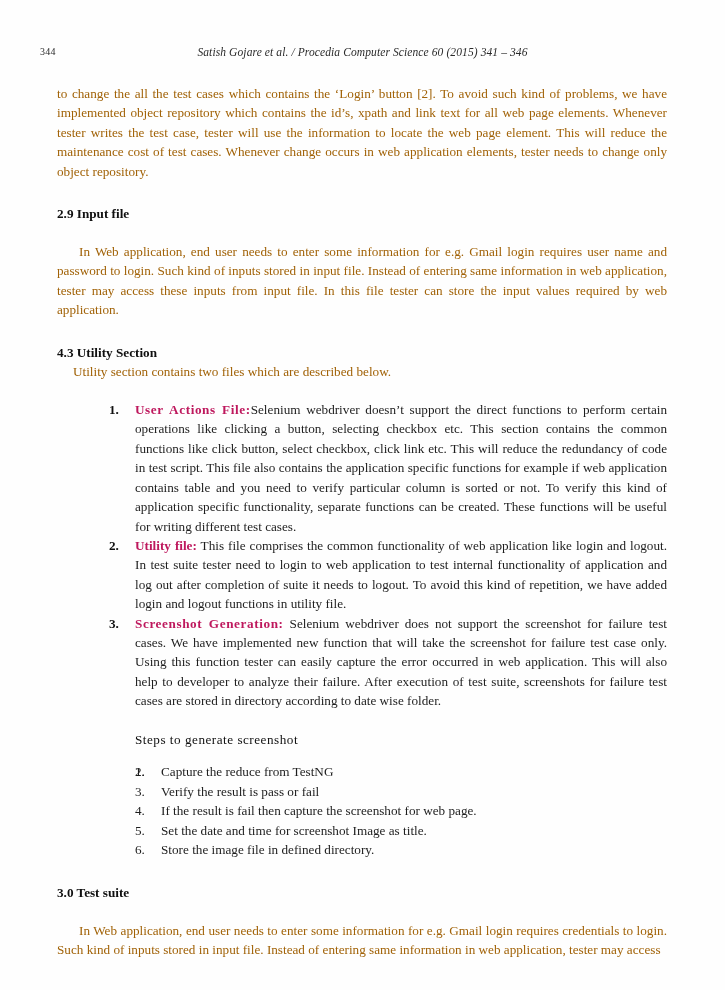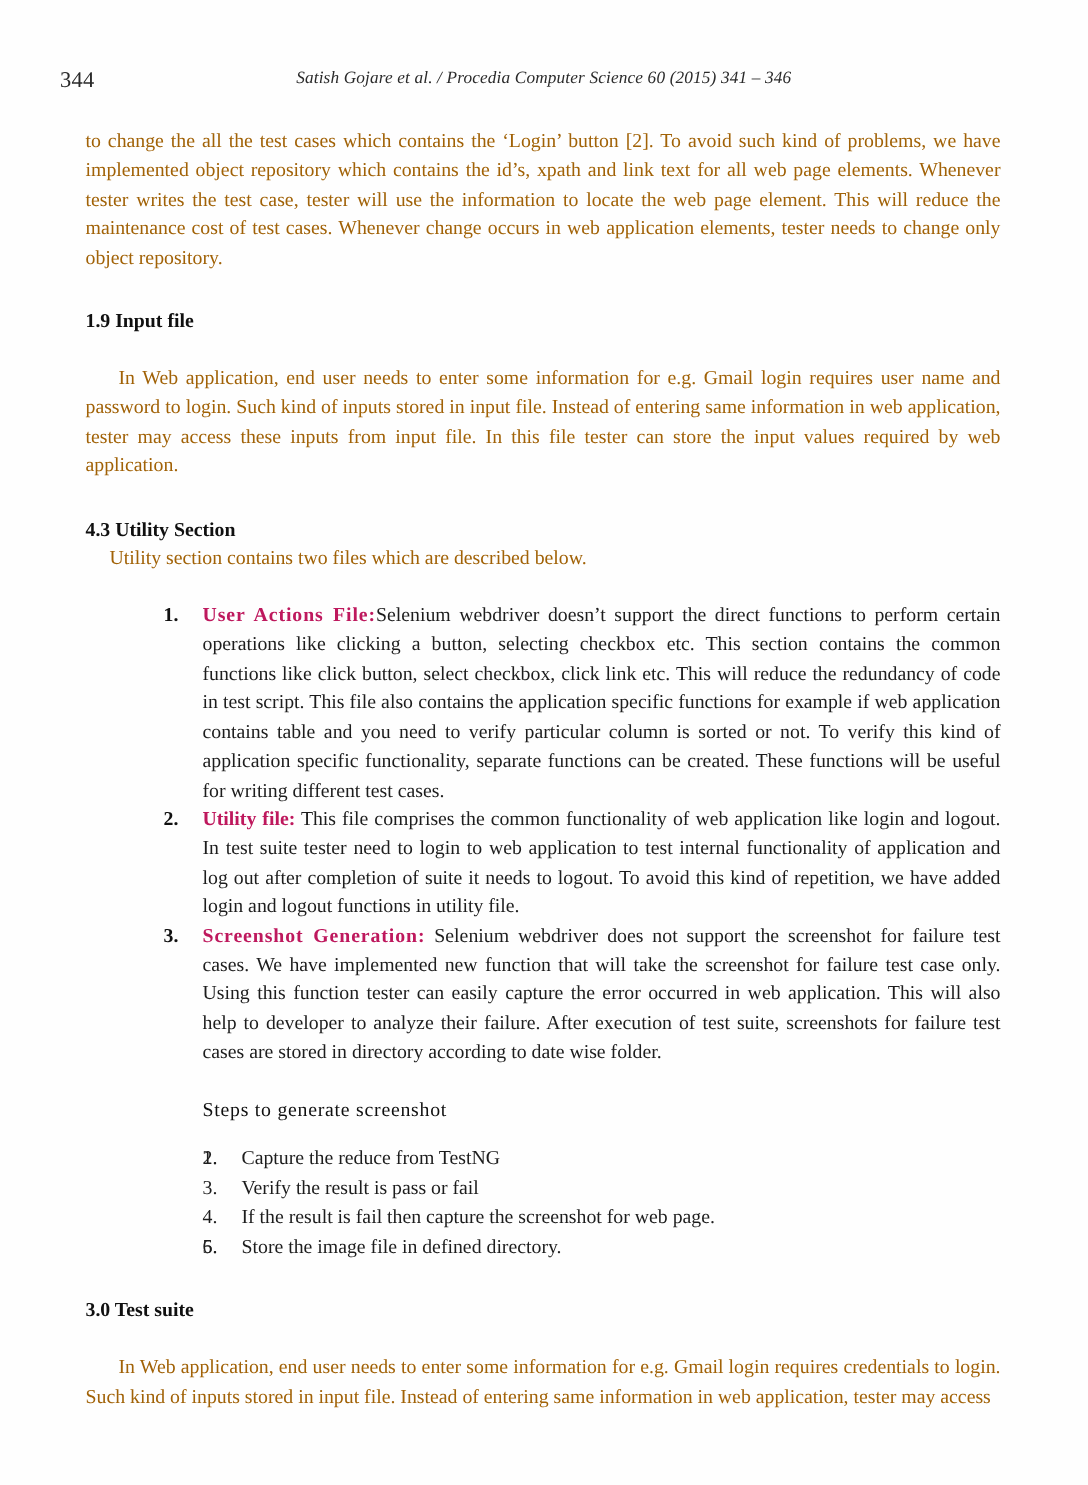--- a/index.html
+++ b/index.html
@@ -28,21 +28,21 @@
     top: 46px;
     left: 40px;
     right: 40px;
     height: 16px;
     font-size: 11.5px;
   }
   .folio {
     position: absolute;
     left: 0;
     top: 0;
-    font-size: 15px;
+    font-size: 10px;
     color: #2a2a2a;
     letter-spacing: 0.2px;
   }
   .head-citation {
     position: absolute;
     left: 0;
     right: 0;
     top: 0;
     text-align: center;
     font-style: italic;
@@ -156,21 +156,21 @@
     <span class="folio">344</span>
     <span class="head-citation">Satish Gojare et al. / Procedia Computer Science 60 (2015) 341 – 346</span>
   </div>
 
   <div class="column">
 
     <p class="body">to change the all the test cases which contains the ‘Login’ button [2]. To avoid such kind of problems, we have implemented object repository which contains the id’s, xpath and link text for all web page elements. Whenever tester writes the test case, tester will use the information to locate the web page element. This will reduce the maintenance cost of test cases. Whenever change occurs in web application elements, tester needs to change only object repository.</p>
 
     <div class="gap-lg"></div>
 
-    <h2 class="section-heading">1.9 Input file</h2>
+    <h2 class="section-heading">2.9 Input file</h2>
     <div class="gap-md"></div>
     <p class="body indent">In Web application, end user needs to enter some information for e.g. Gmail login requires user name and password to login. Such kind of inputs stored in input file. Instead of entering same information in web application, tester may access these inputs from input file. In this file tester can store the input values required by web application.</p>
 
     <div class="gap-lg"></div>
 
     <h2 class="section-heading">4.3 Utility Section</h2>
     <p class="body" style="text-indent:16px;">Utility section contains two files which are described below.</p>
 
     <div class="gap-md"></div>
 
@@ -205,20 +205,21 @@
         <li>
           <span class="snum">3.</span>
           <span>Verify the result is pass or fail</span>
         </li>
         <li>
           <span class="snum">4.</span>
           <span>If the result is fail then capture the screenshot for web page.</span>
         </li>
         <li>
           <span class="snum">5.</span>
+          <span>Set the date and time for screenshot Image as title.</span>
         </li>
         <li>
           <span class="snum">6.</span>
           <span>Store the image file in defined directory.</span>
         </li>
       </ol>
     </div>
 
     <div class="gap-lg"></div>
 

